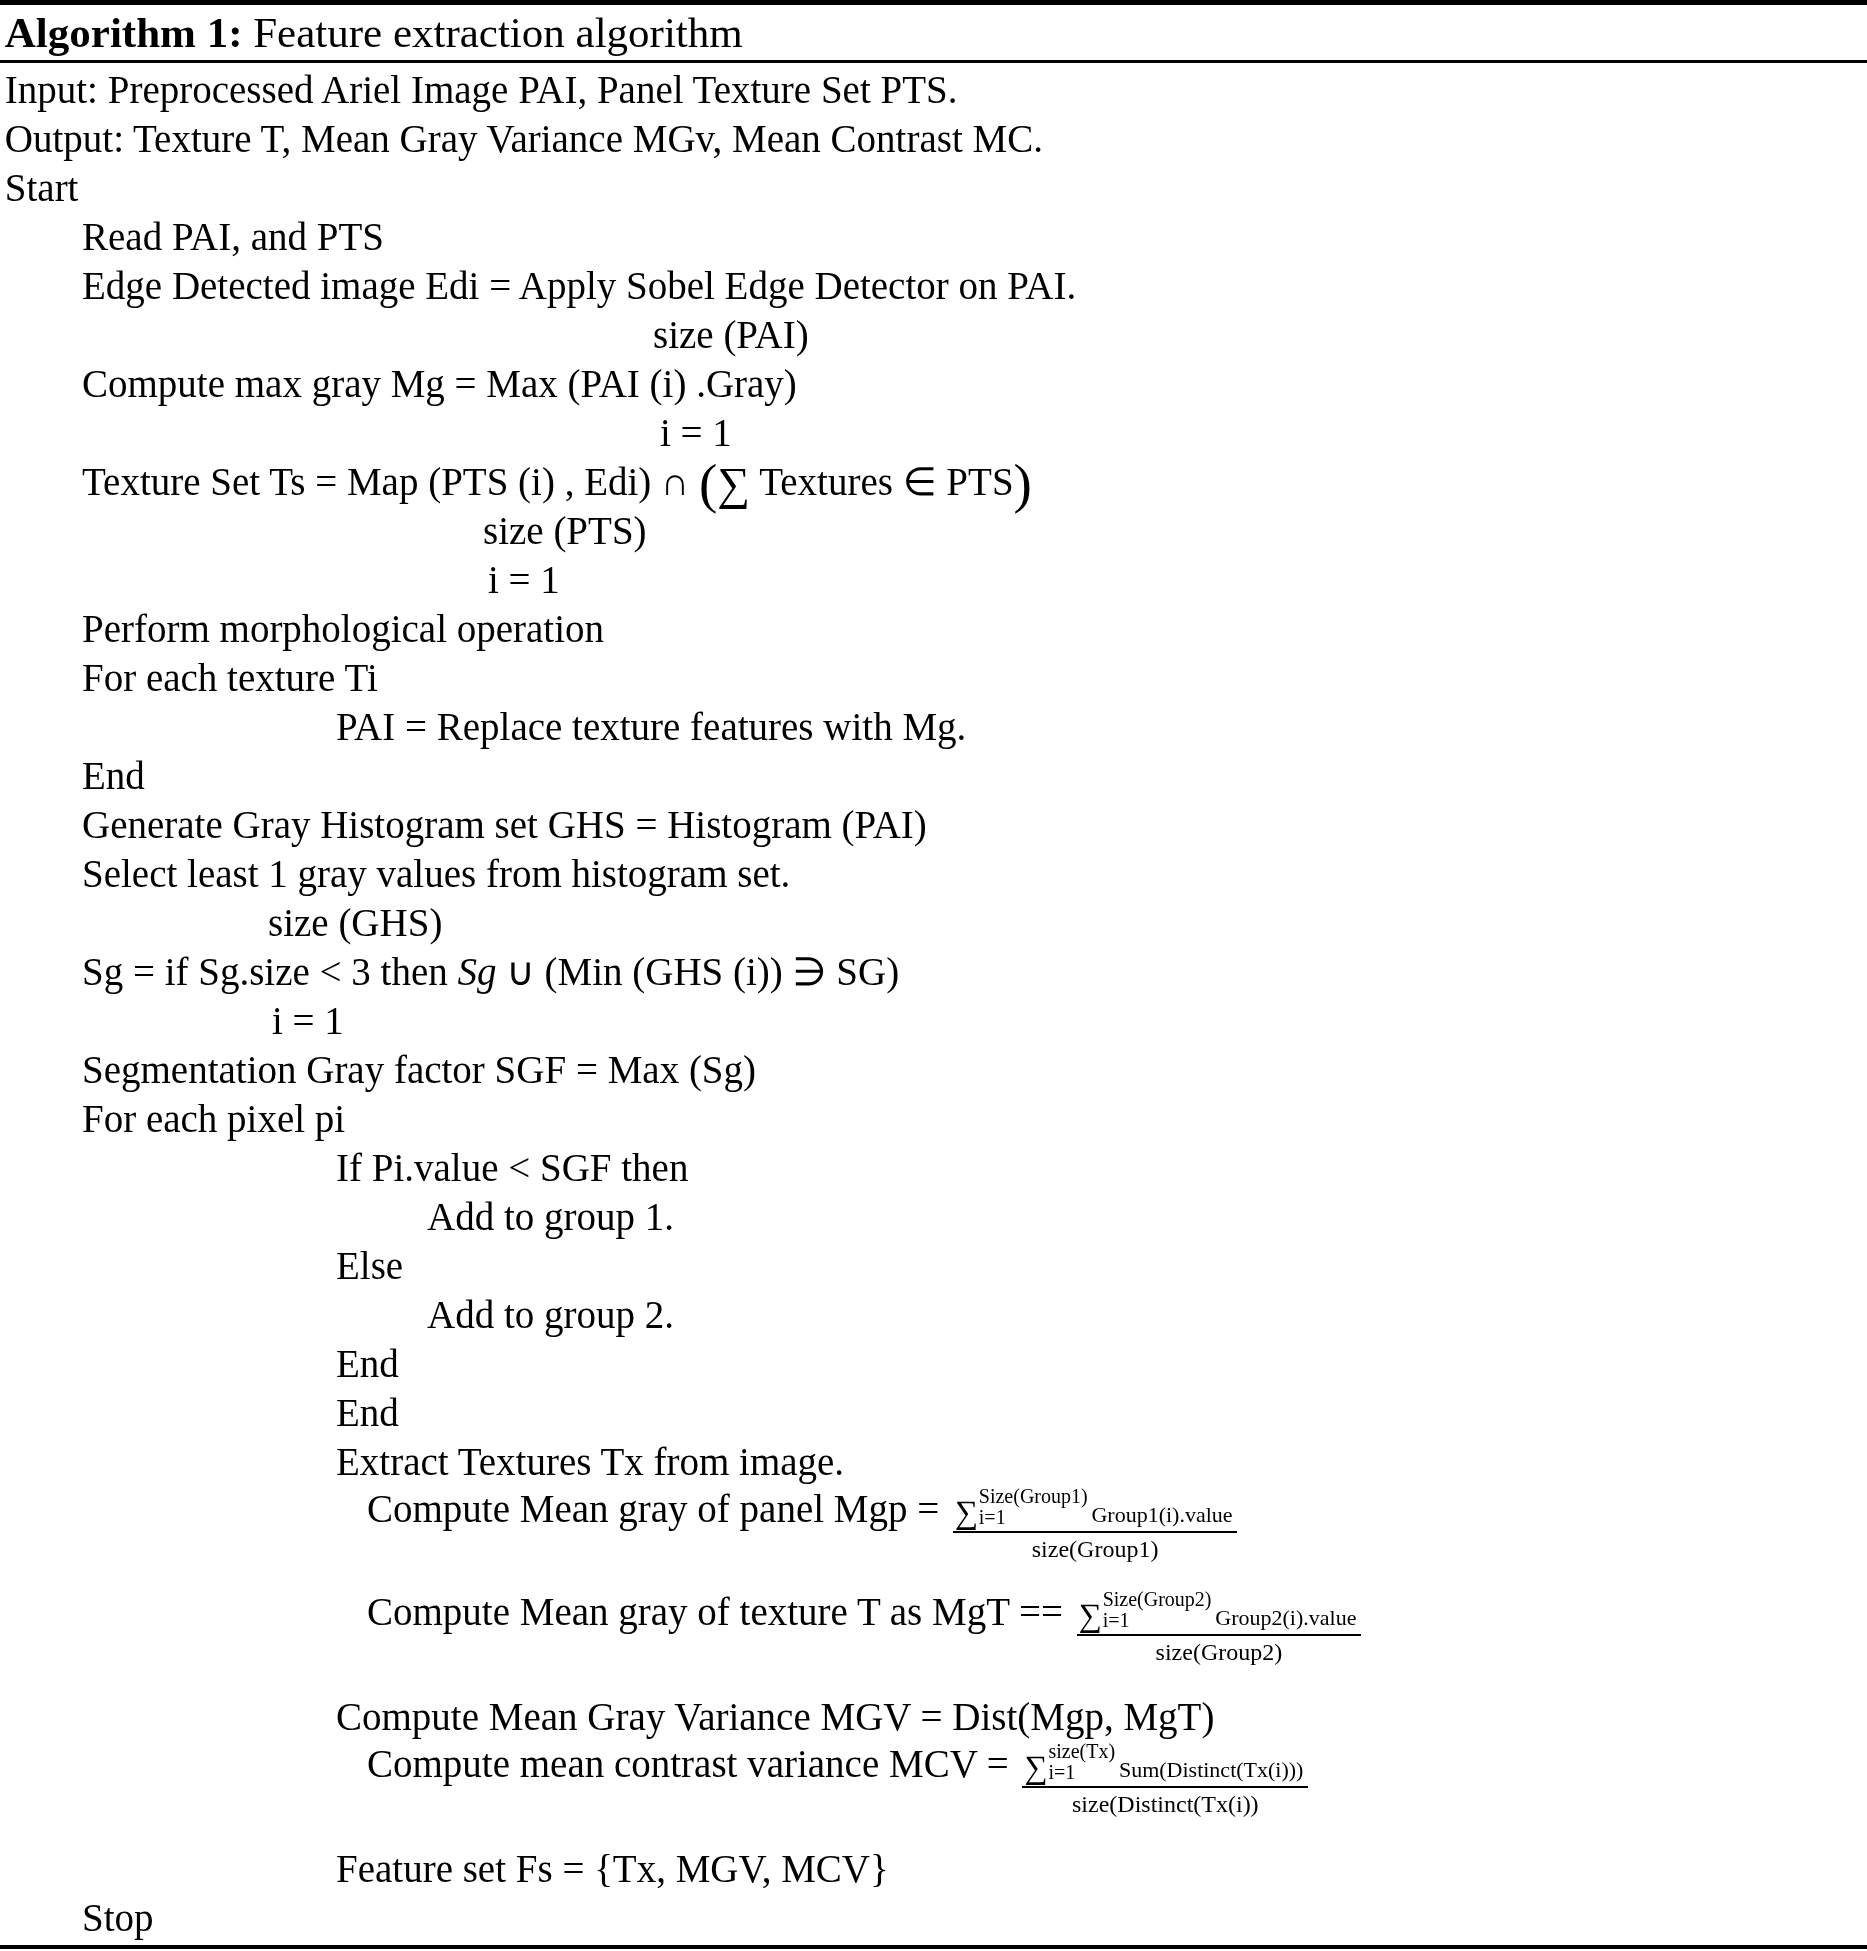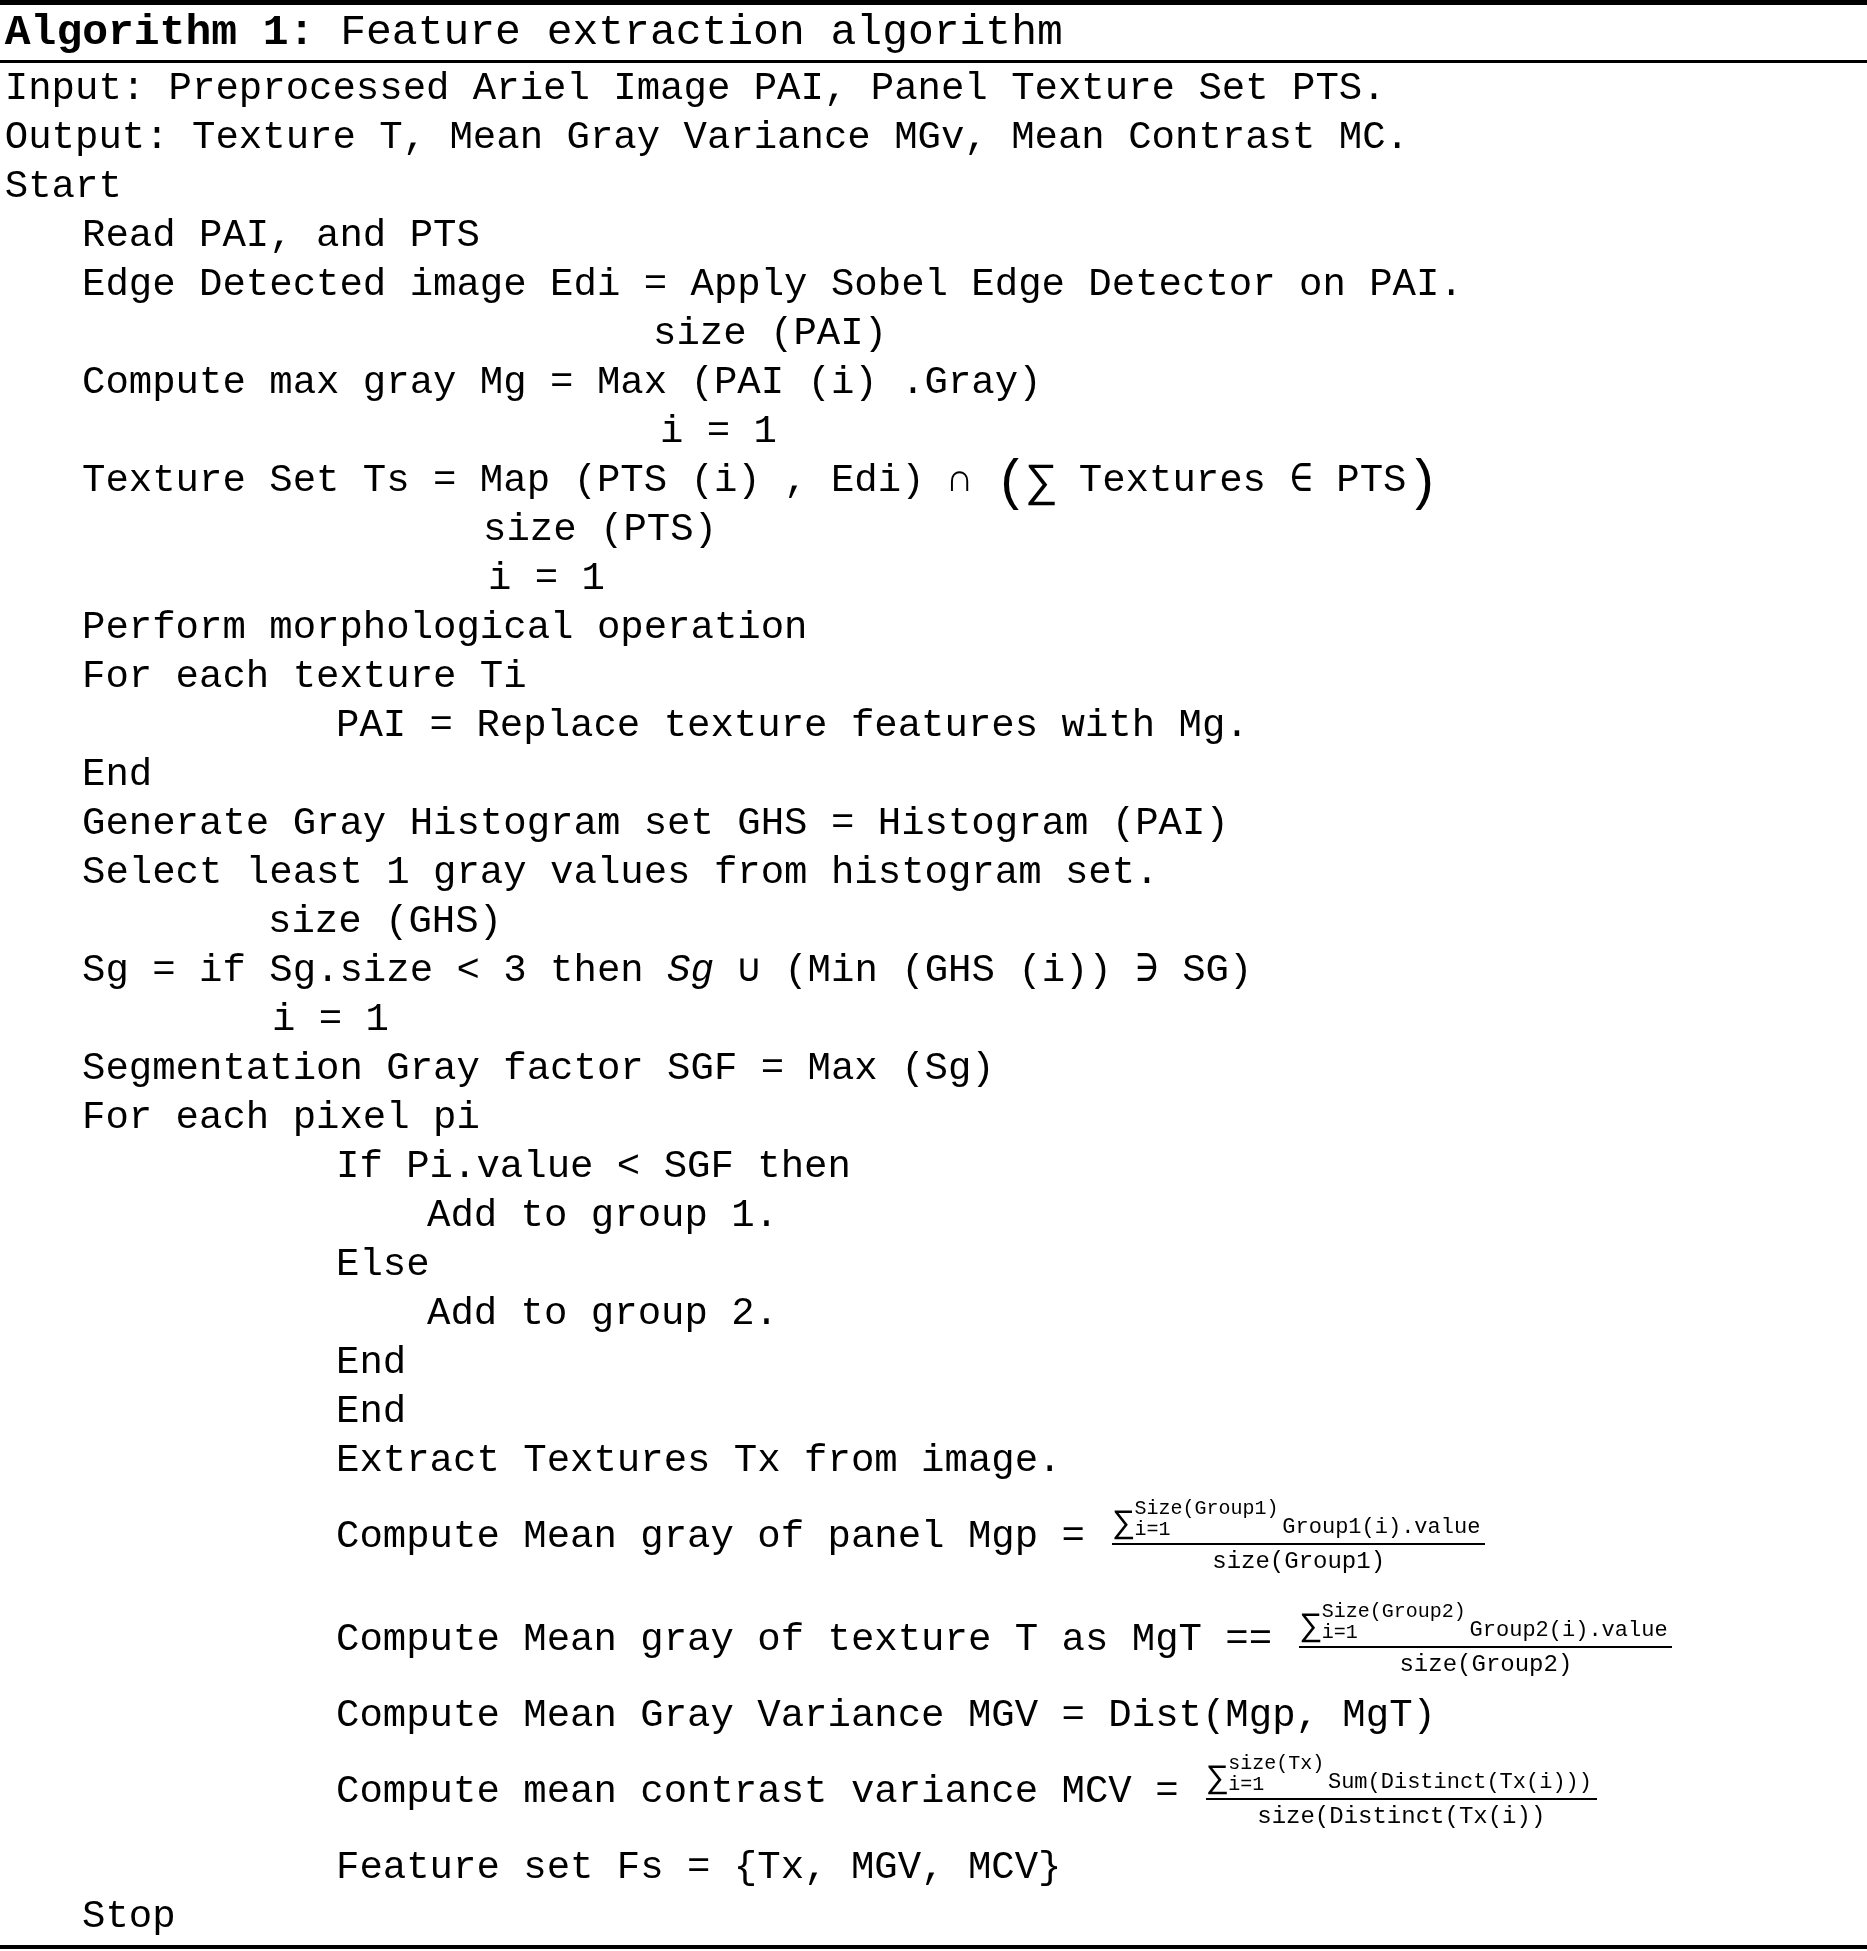--- a/index.html
+++ b/index.html
@@ -1,20 +1,20 @@
 <!DOCTYPE html>
 <html><head>
 <meta charset="utf-8">
 <style>
   html,body{margin:0;padding:0;background:#ffffff;}
   .page{
     position:relative;
     width:1868px;height:1952px;
     background:#ffffff;color:#000000;
-    font-family:Liberation Mono, monospace;
+    font-family:Liberation Serif, serif;
     overflow:hidden;
   }
   .rule{position:absolute;left:0;width:1868px;background:#000000;}
   .rule-top{top:0;height:4.8px;}
   .rule-bottom{bottom:2.9px;height:3.8px;}
   .header{
     margin-top:4.8px;height:55px;line-height:55px;
     font-size:43px;padding-left:4.8px;
     border-bottom:3.8px solid #000000;
     white-space:pre;
@@ -26,22 +26,22 @@
     white-space:pre;
   }
   .i0{padding-left:4.8px;}
   .i1{padding-left:82px;}
   .i2{padding-left:336px;}
   .i3{padding-left:427px;}
   .it{font-style:italic;}
   .bigp{font-size:55px;vertical-align:-6.7px;}
   .ssum{font-size:46px;vertical-align:-3.8px;}
   .fracline{
-    height:103px;display:flex;align-items:center;
-    font-size:39px;white-space:pre;
+    height:103px;display:flex;align-items:flex-start;
+    font-size:39px;white-space:pre;margin-left:31px;
   }
   .frac{display:inline-flex;flex-direction:column;align-items:center;margin-left:3.8px;}
   .num{display:inline-flex;align-items:flex-end;border-bottom:2.9px solid #000000;padding:0 4.8px 2.9px 1.9px;}
   .fsum{font-size:32.5px;line-height:0.95;}
   .limits{display:inline-flex;flex-direction:column;align-items:flex-start;margin:0 1.9px 0 1px;}
   .lsup,.lsub{font-size:20px;line-height:1.05;}
   .nrest{font-size:22px;line-height:1.15;padding-left:1.9px;}
   .den{font-size:24px;line-height:1.2;padding-top:2.9px;}
 </style>
 </head>

